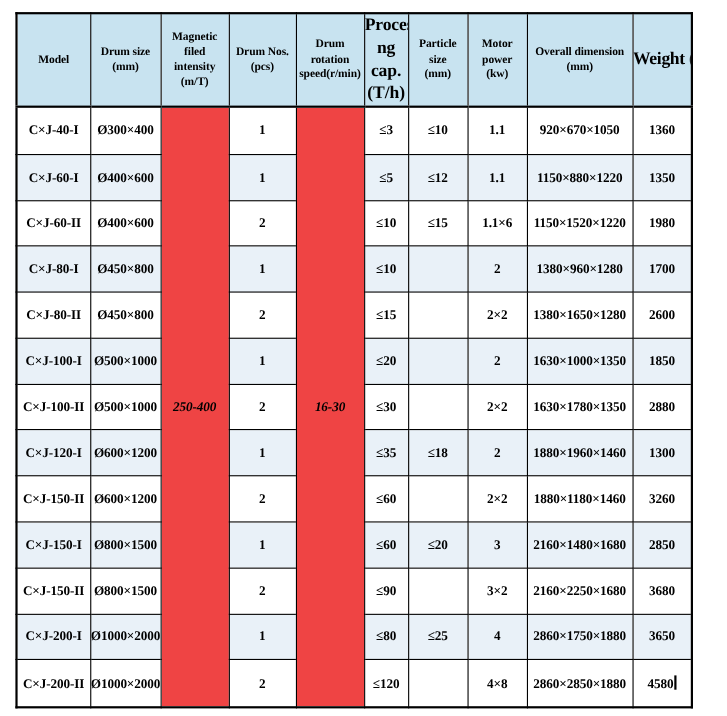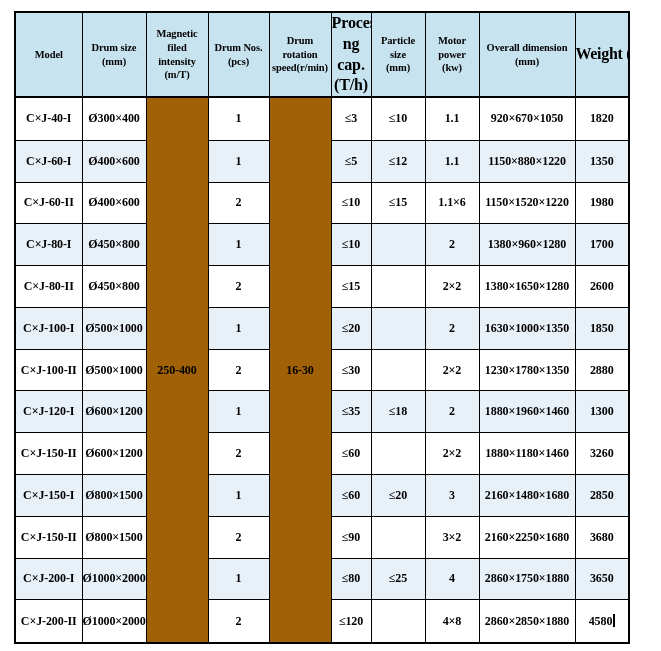--- a/index.html
+++ b/index.html
@@ -49,21 +49,21 @@
   }
   table.spec th.th-processing { font-size: 16px; margin-left: 48px; }
   table.spec th.th-weight { white-space: nowrap; font-size: 16px; letter-spacing: -0.3px; }
   table.spec td {
     font-weight: bold;
     font-size: 12px;
     background: #ffffff;
     letter-spacing: -0.1px;
   }
   table.spec tr.alt td { background: var(--alt-row-bg, #e9f1f8); font-family: Liberation Serif, serif; }
-  table.spec td.merged { background: #a16207; }
+  table.spec td.merged { background: #ef4444; font-style: italic; }
   .caret {
     display: inline-block;
     width: 1.5px;
     height: 13px;
     background: #000;
     vertical-align: -2px;
     margin-left: 1px;
   }
 </style>
 </head>
@@ -114,21 +114,21 @@
           <tr>
             <td>C×J-40-I</td>
             <td>Ø300×400</td>
             <td class="merged" rowspan="13">250-400</td>
             <td>1</td>
             <td class="merged" rowspan="13">16-30</td>
             <td>≤3</td>
             <td>≤10</td>
             <td>1.1</td>
             <td>920×670×1050</td>
-            <td>1820</td>
+            <td>1360</td>
           </tr>
           <tr class="alt">
             <td>C×J-60-I</td>
             <td>Ø400×600</td>
             <td>1</td>
             <td>≤5</td>
             <td>≤12</td>
             <td>1.1</td>
             <td>1150×880×1220</td>
             <td>1350</td>
@@ -173,21 +173,21 @@
             <td>1630×1000×1350</td>
             <td>1850</td>
           </tr>
           <tr>
             <td>C×J-100-II</td>
             <td>Ø500×1000</td>
             <td>2</td>
             <td>≤30</td>
             <td></td>
             <td>2×2</td>
-            <td>1230×1780×1350</td>
+            <td>1630×1780×1350</td>
             <td>2880</td>
           </tr>
           <tr class="alt">
             <td>C×J-120-I</td>
             <td>Ø600×1200</td>
             <td>1</td>
             <td>≤35</td>
             <td>≤18</td>
             <td>2</td>
             <td>1880×1960×1460</td>

